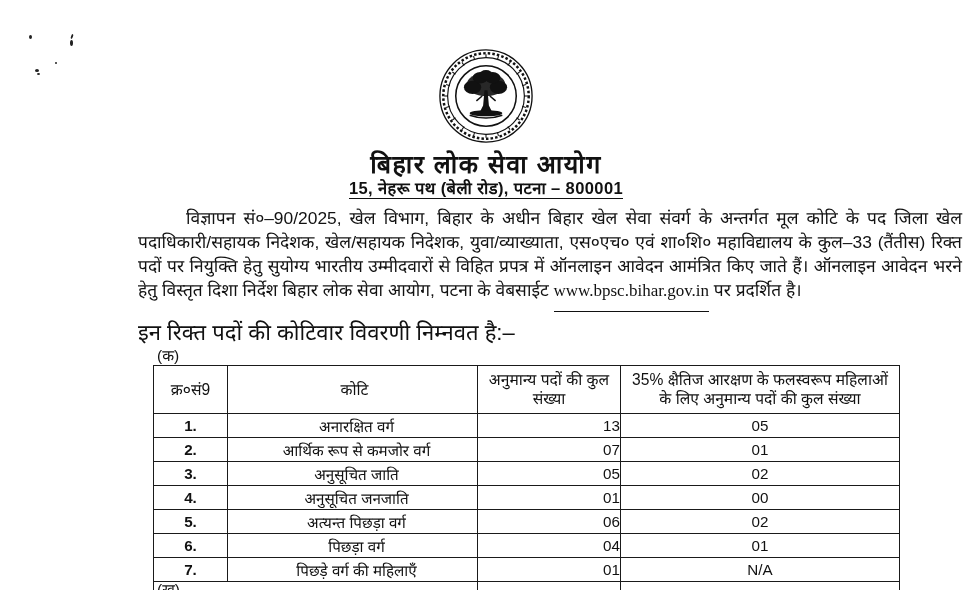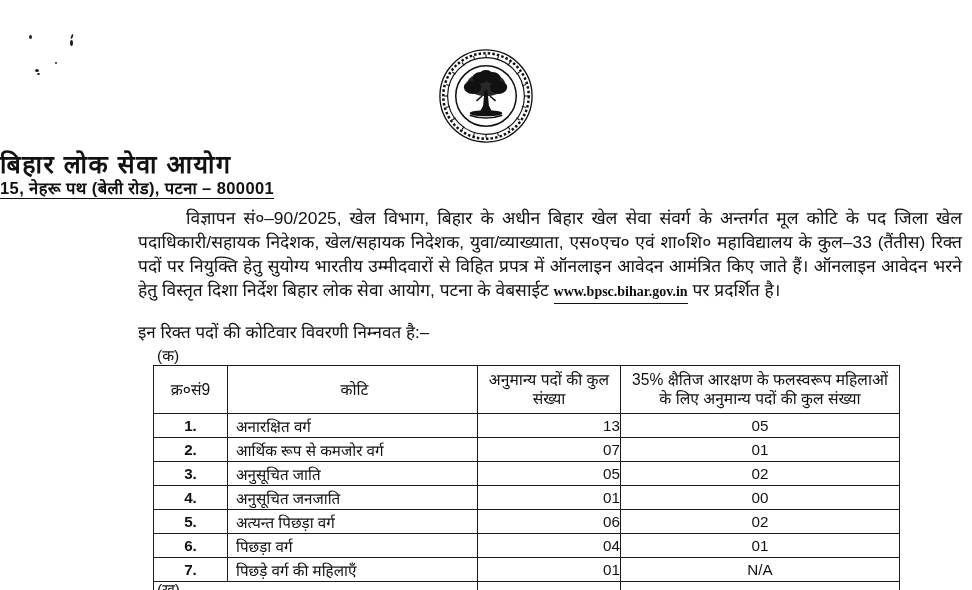--- a/index.html
+++ b/index.html
@@ -37,21 +37,21 @@
     top: 48px;
     display: flex;
     justify-content: center;
   }
   #emblem-wrap svg { display: block; }
 
   
   .header-block {
     position: absolute;
     left: 0; right: 0;
-    text-align: left;
+    text-align: center;
   }
   #org-title {
     top: 146px;
     font-size: 25px;
     font-weight: 700;
     letter-spacing: 1.5px;
     font-family: "Liberation Sans", "DejaVu Sans", sans-serif;
   }
   #org-address {
     top: 176px;
@@ -80,30 +80,30 @@
   }
   #notice-body .adv-no {
     font-weight: 400;
   }
   #notice-body .indent {
     display: inline-block;
     width: 48px;
   }
   #website-link {
     font-family: "Liberation Serif", "DejaVu Serif", serif;
-    font-weight: 700;
-    font-size: 14px;
+    font-weight: 400;
+    font-size: 17px;
     border-bottom: 1.8px solid #111;
-    padding-bottom: 4px;
+    padding-bottom: 11px;
   }
   #category-intro {
     position: absolute;
     left: 138px;
     top: 322px;
-    font-size: 17px;
+    font-size: 22px;
     line-height: 22px;
     font-family: "Liberation Sans", "DejaVu Sans", sans-serif;
     font-weight: 500;
     white-space: nowrap;
   }
 
   
   #section-label-a {
     position: absolute;
     left: 157px;
@@ -143,21 +143,21 @@
     padding: 4px 4px 5px 4px;
     text-align: center;
     vertical-align: middle;
   }
   #vacancy-table td {
     font-size: 15.2px;
     height: 23px;
     vertical-align: middle;
   }
   .col-sn   { width: 65px;  text-align: center; }
-  .col-cat  { width: 237px; text-align: left; padding-left: 8px !important; }
+  .col-cat  { width: 237px; text-align: center; padding-left: 8px !important; }
   .col-num  { width: 134px; text-align: right; }
   .col-wom  { width: 270px; text-align: center; }
 
   .num-cell { font-family: "Liberation Sans", "DejaVu Sans", sans-serif; font-size: 14.2px; }
   .sn-cell  { font-family: "Liberation Sans", "DejaVu Sans", sans-serif; font-size: 14.8px; font-weight: 600; }
 
   #total-row td {
     height: 25px;
   }
   #total-row .total-label {

